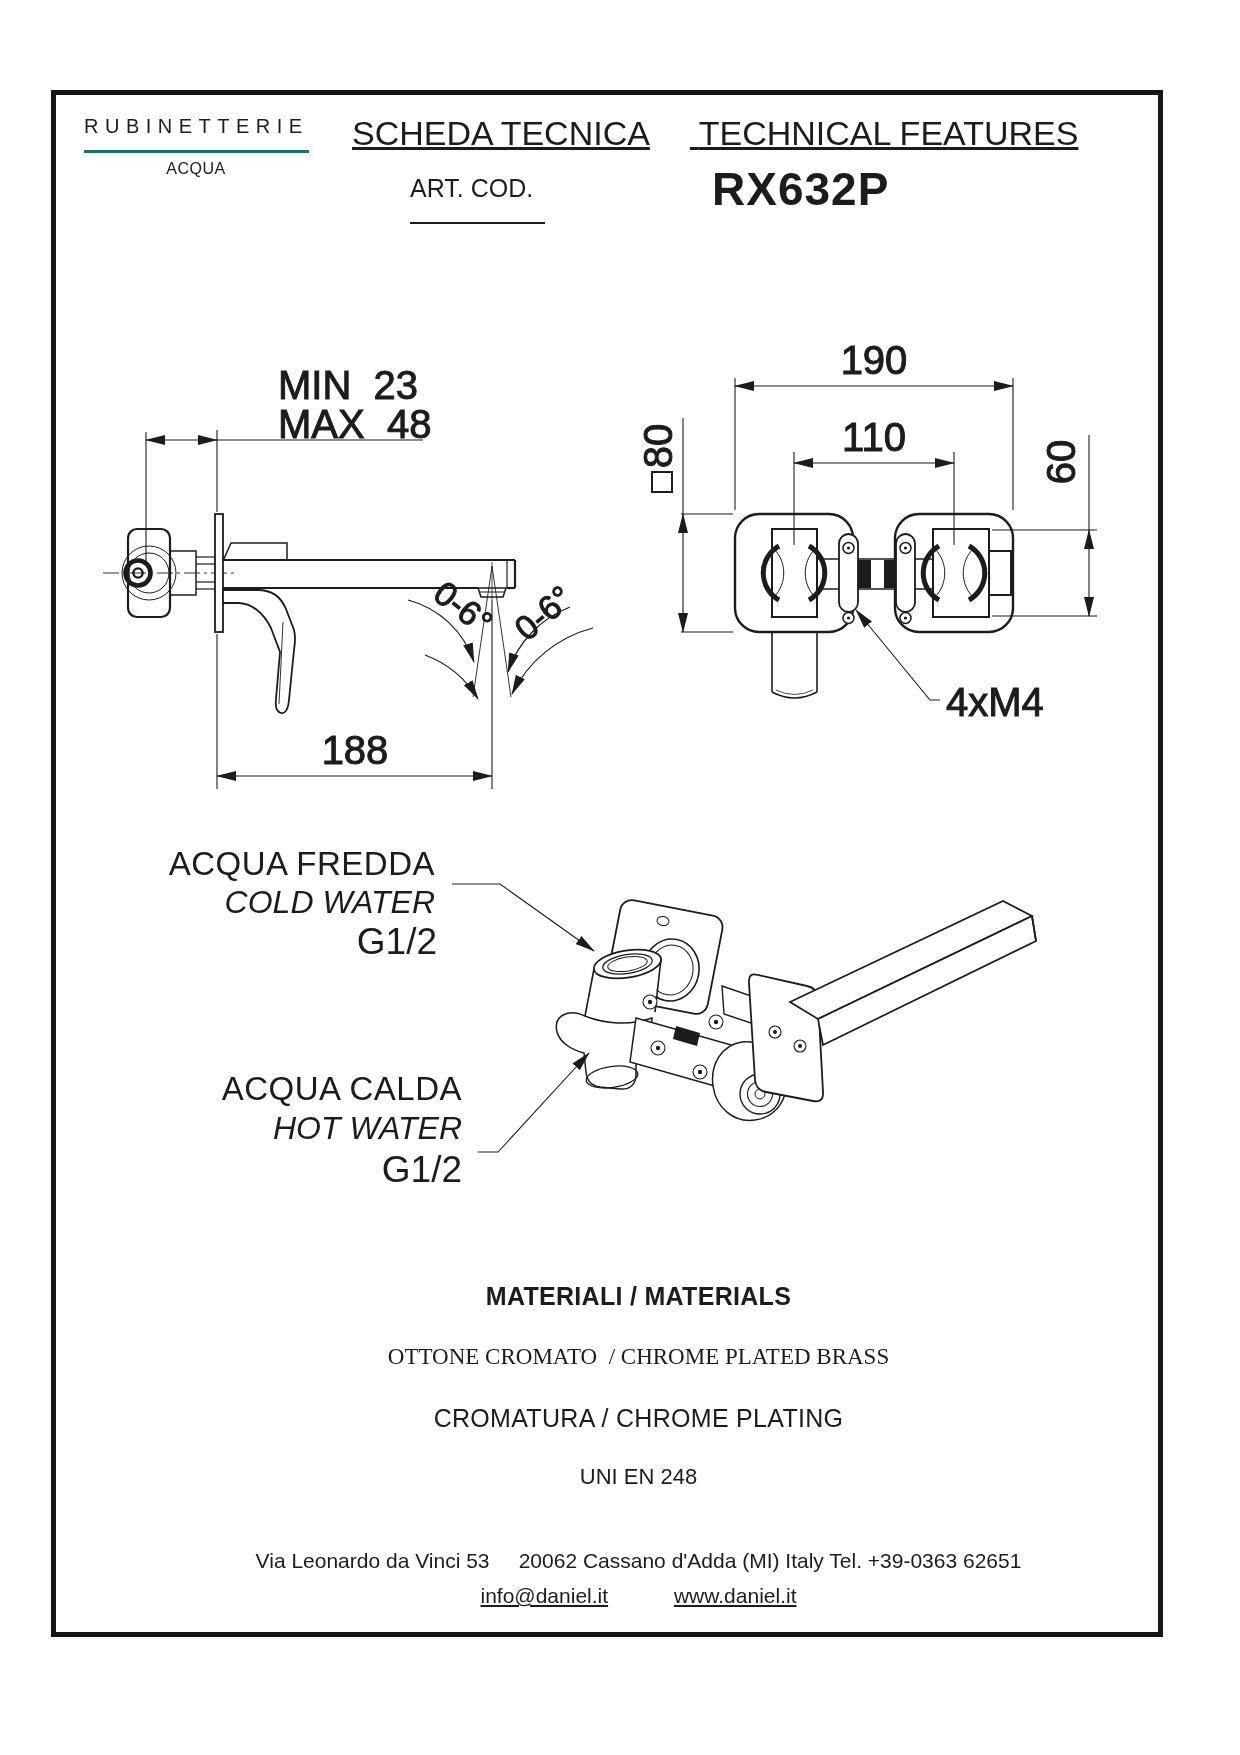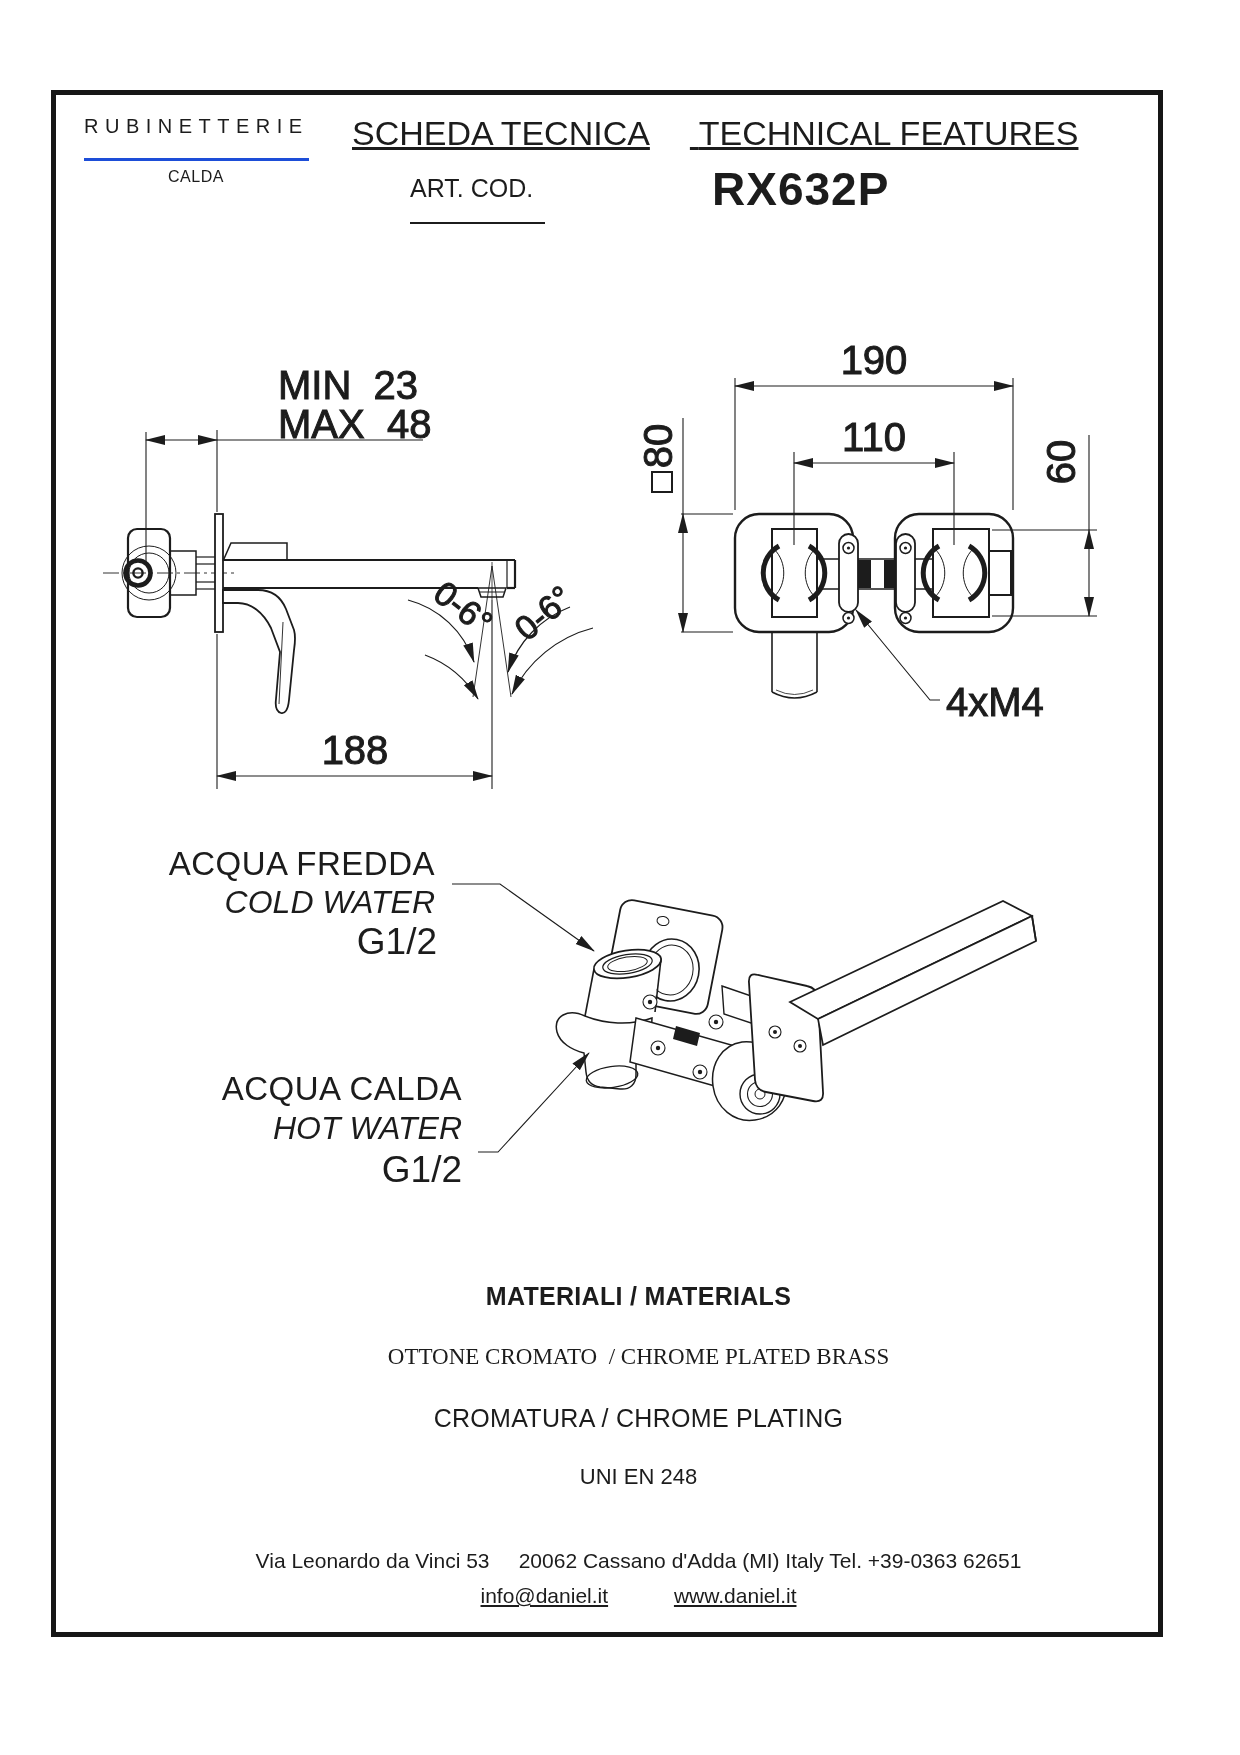--- a/index.html
+++ b/index.html
@@ -2,21 +2,21 @@
 <html><head>
 <meta charset="utf-8">
 <style>
   html,body{margin:0;padding:0;background:#fff;}
   body{width:1240px;height:1755px;position:relative;font-family:"Liberation Sans",sans-serif;color:#1c1c1c;}
   .sheet-border{position:absolute;left:51px;top:90px;width:1102px;height:1537px;border:5px solid #161616;}
   .abs{position:absolute;}
   
   .logo{left:84px;top:112px;width:224px;text-align:center;}
   .logo-name{font-size:51px;font-weight:bold;letter-spacing:1px;line-height:1;white-space:nowrap;}
-  .logo-sub{display:inline-block;font-size:20px;letter-spacing:6.5px;border-bottom:3px solid #1d4ed8;padding-bottom:20px;margin-top:3px;white-space:nowrap;}
+  .logo-sub{display:inline-block;font-size:20px;letter-spacing:6.5px;border-bottom:3px solid #0f766e;padding-bottom:12px;margin-top:3px;white-space:nowrap;}
   .logo-city{font-size:16px;margin-top:7px;letter-spacing:0.5px;}
   
   .doc-title{left:352px;top:114px;font-size:34px;white-space:nowrap;text-decoration:underline;}
   .doc-title .gap{display:inline-block;width:40px;}
   .art-label{left:410px;top:174px;font-size:25px;border-bottom:2px solid #1c1c1c;padding:0 12px 19px 0;}
   .art-value{left:712px;top:162px;font-size:46px;font-weight:bold;letter-spacing:1px;}
   
   svg.drawing{position:absolute;left:0;top:0;}
   svg text{font-family:"Liberation Sans",sans-serif;fill:#1c1c1c;}
   .dim{font-size:40px;}
@@ -34,21 +34,21 @@
   .f-links{top:1584px;font-size:21px;}
   .f-links span{margin:0 30px;text-decoration:underline;}
 </style>
 </head>
 <body>
 
 <div class="sheet-border"></div>
 
 <div class="abs logo">
   <div class="logo-sub">RUBINETTERIE</div>
-  <div class="logo-city">CALDA</div>
+  <div class="logo-city">ACQUA</div>
 </div>
 
 <div class="abs doc-title">
   <span>SCHEDA TECNICA</span><span class="gap"></span>
   <span>TECHNICAL FEATURES</span>
 </div>
 <div class="abs art-label">ART. COD.</div>
 <div class="abs art-value">RX632P</div>
 
 <svg class="drawing" width="1240" height="1755" viewBox="0 0 1240 1755" fill="none" stroke="#1c1c1c">

